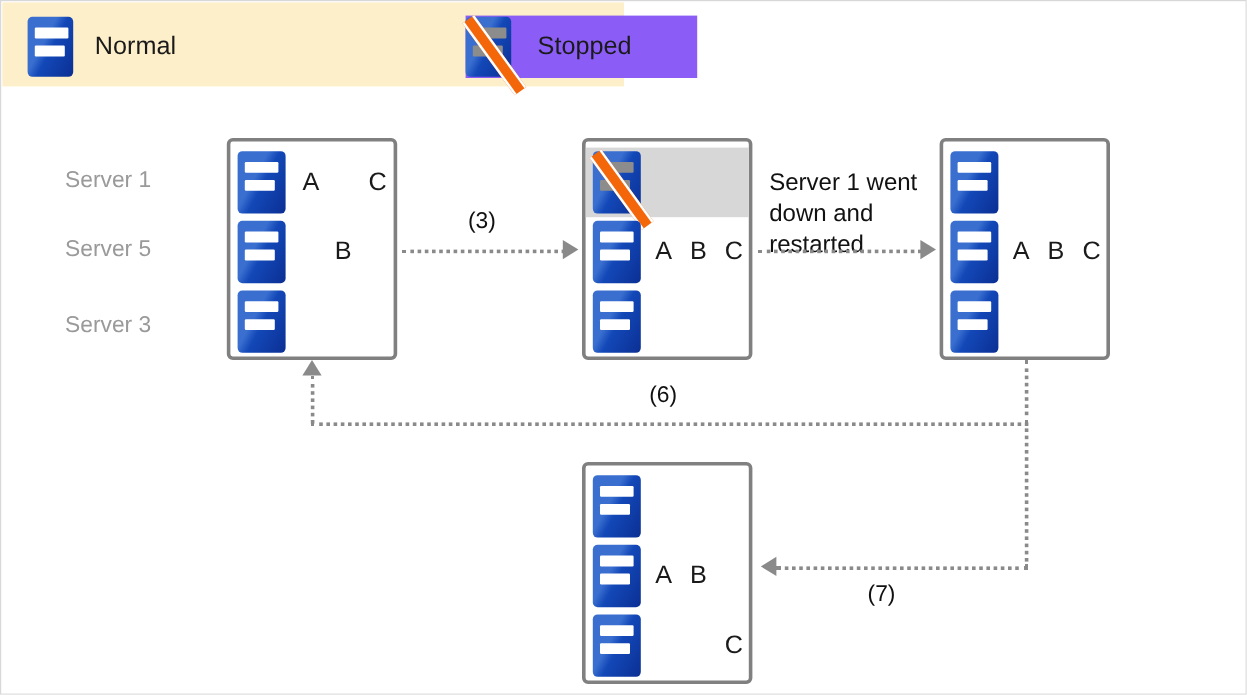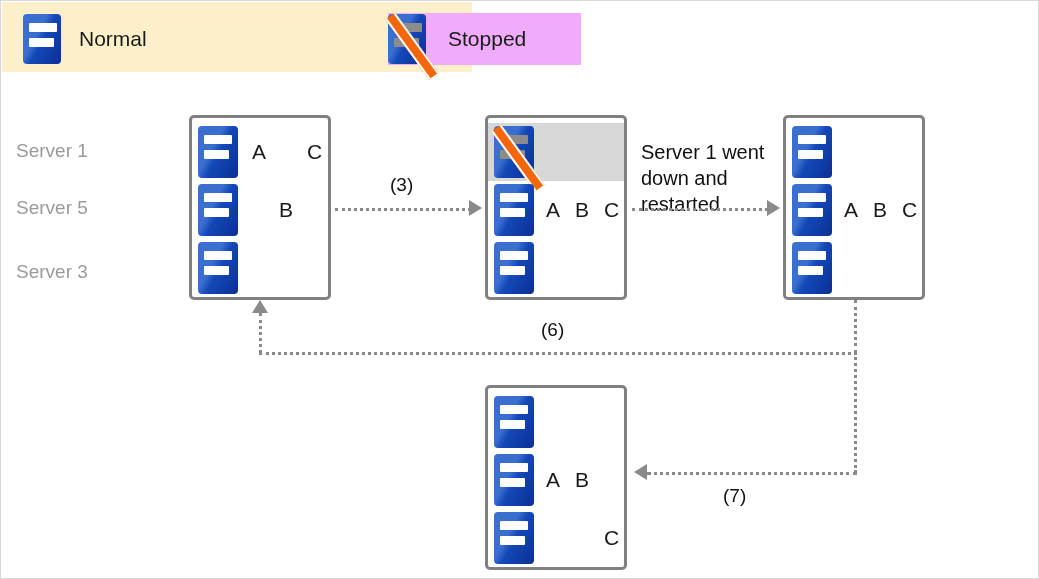--- a/index.html
+++ b/index.html
@@ -21,30 +21,31 @@
   }
 
   
   #legend-band {
     position: absolute;
     left: 1px;
     top: 1px;
     width: 470px;
     height: 70px;
     background: #fdefc9;
+    padding-left: 48px;
   }
   .legend-entry {
     position: absolute;
     display: flex;
     align-items: center;
   }
   #legend-normal { left: 21px; top: 11px; height: 52px; }
   #legend-stopped {
     left: 386px; top: 11px; height: 52px;
-    background: #f0abfc;
+    background: #8b5cf6;
     width: 193px;
   }
   .legend-label {
     font-size: 21px;
     color: #1a1a1a;
     margin-left: 18px;
     white-space: nowrap;
   }
   #legend-stopped .legend-label { margin-left: 22px; }
 
@@ -85,20 +86,21 @@
 
   
   .legend-entry .srv { width: 38px; height: 50px; }
 
   
   .row-label {
     position: absolute;
     font-size: 19px;
     color: #9a9a9a;
     white-space: nowrap;
+    text-align: right;
     width: 110px;
   }
 
   
   .node-box {
     position: absolute;
     box-sizing: border-box;
     background: #ffffff;
     border: 3px solid #808080;
     border-radius: 5px;

